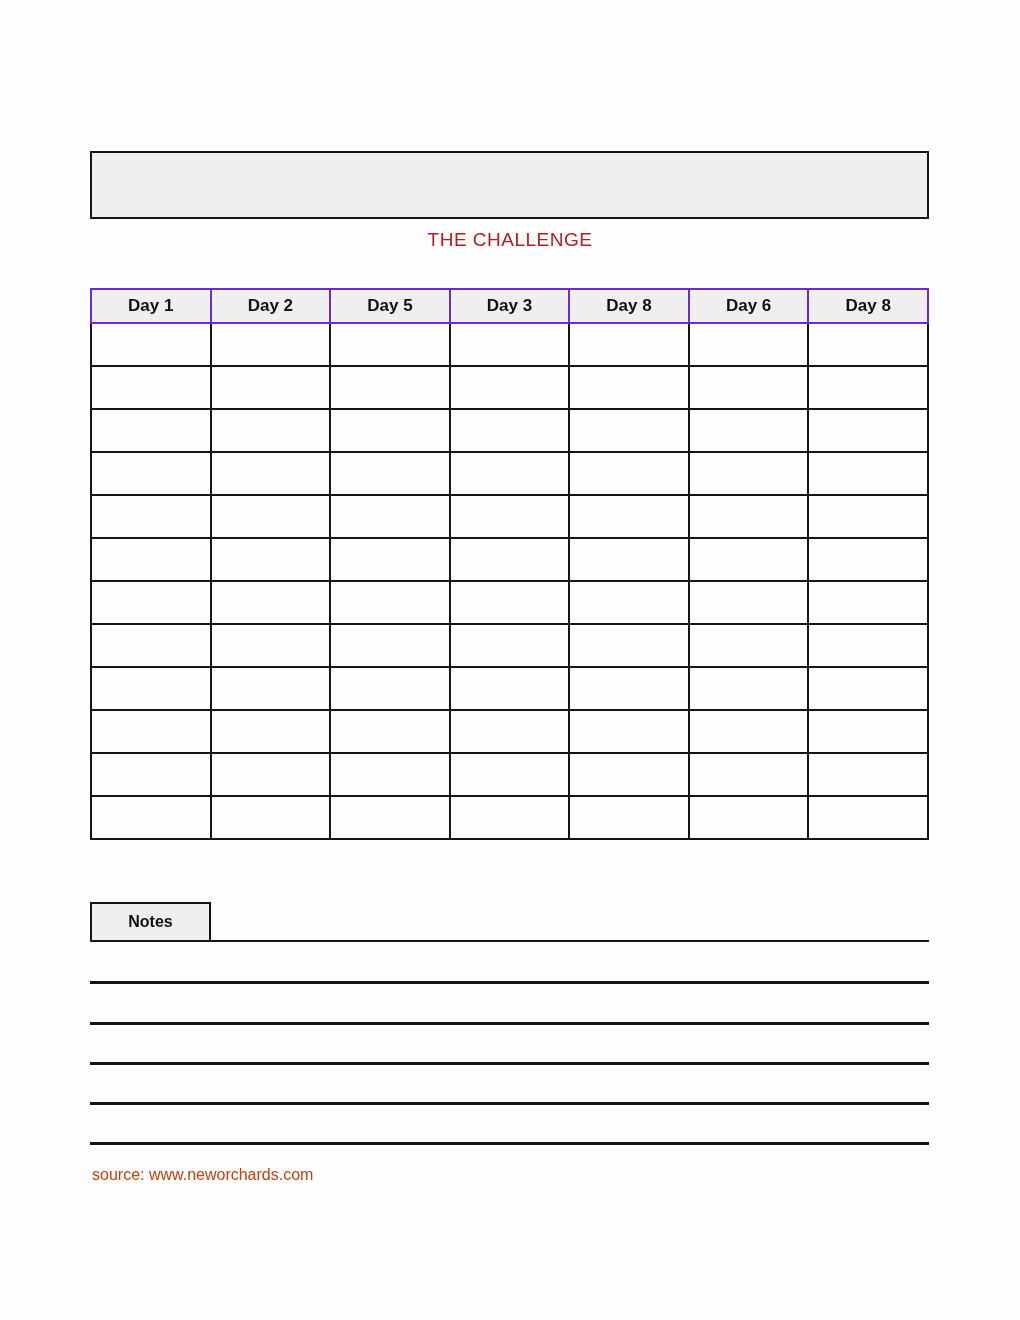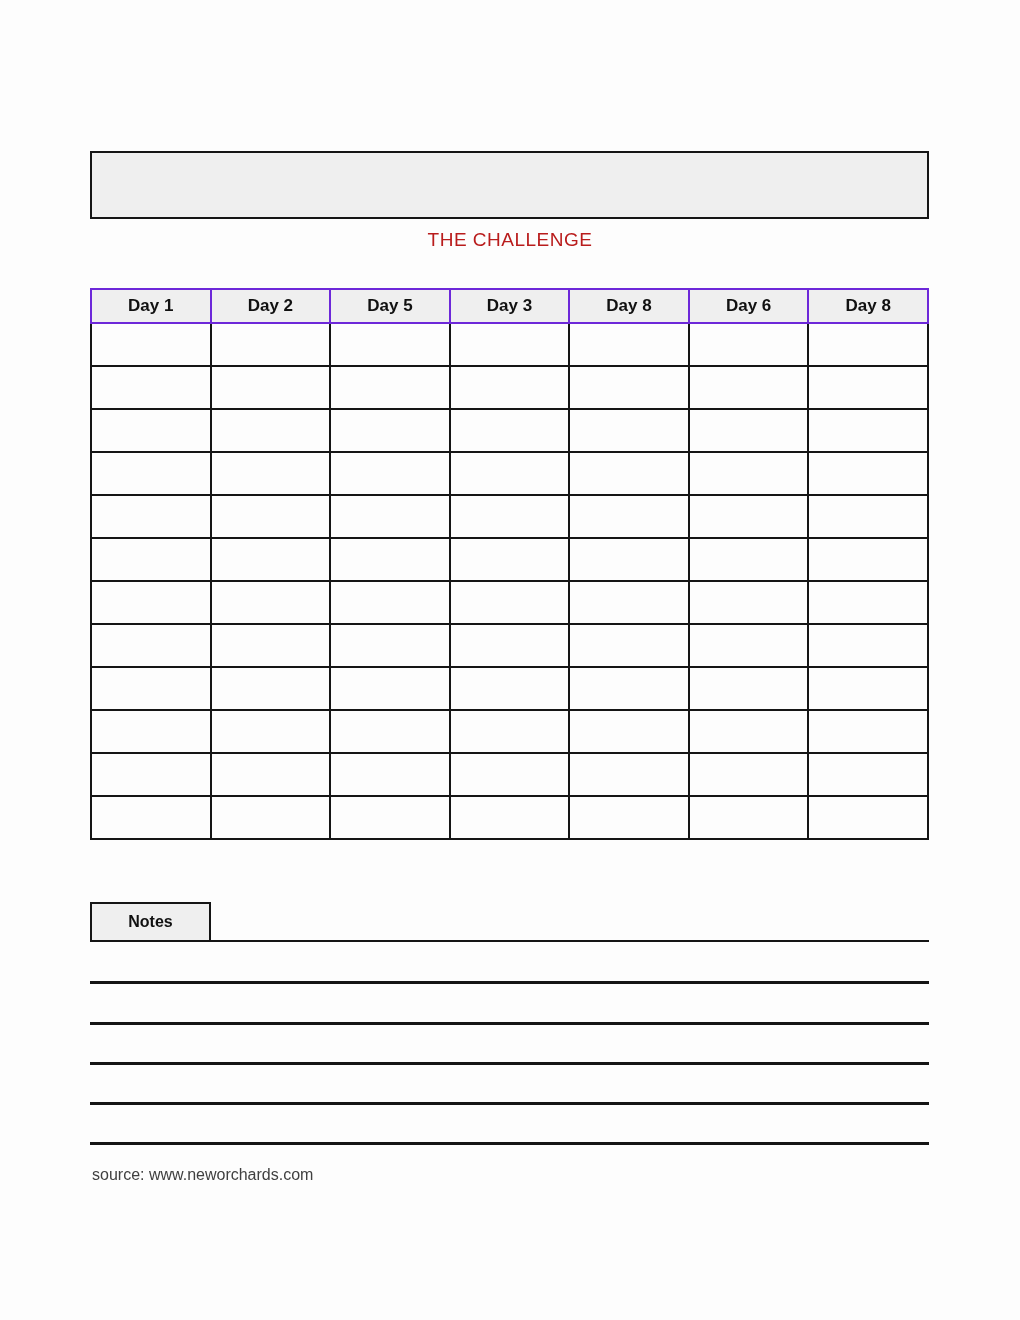--- a/index.html
+++ b/index.html
@@ -106,21 +106,21 @@
     width: 839px;
     height: 3px;
     background: #151515;
   }
   .source-line {
     position: absolute;
     left: 92px;
     top: 1166px;
     font-size: 16px;
     font-weight: 400;
-    color: #404040;
+    color: #c2410c;
   }
 </style>
 </head>
 <body>
 
 <div class="page">
 
 
   <div class="challenge-box"></div>
 

